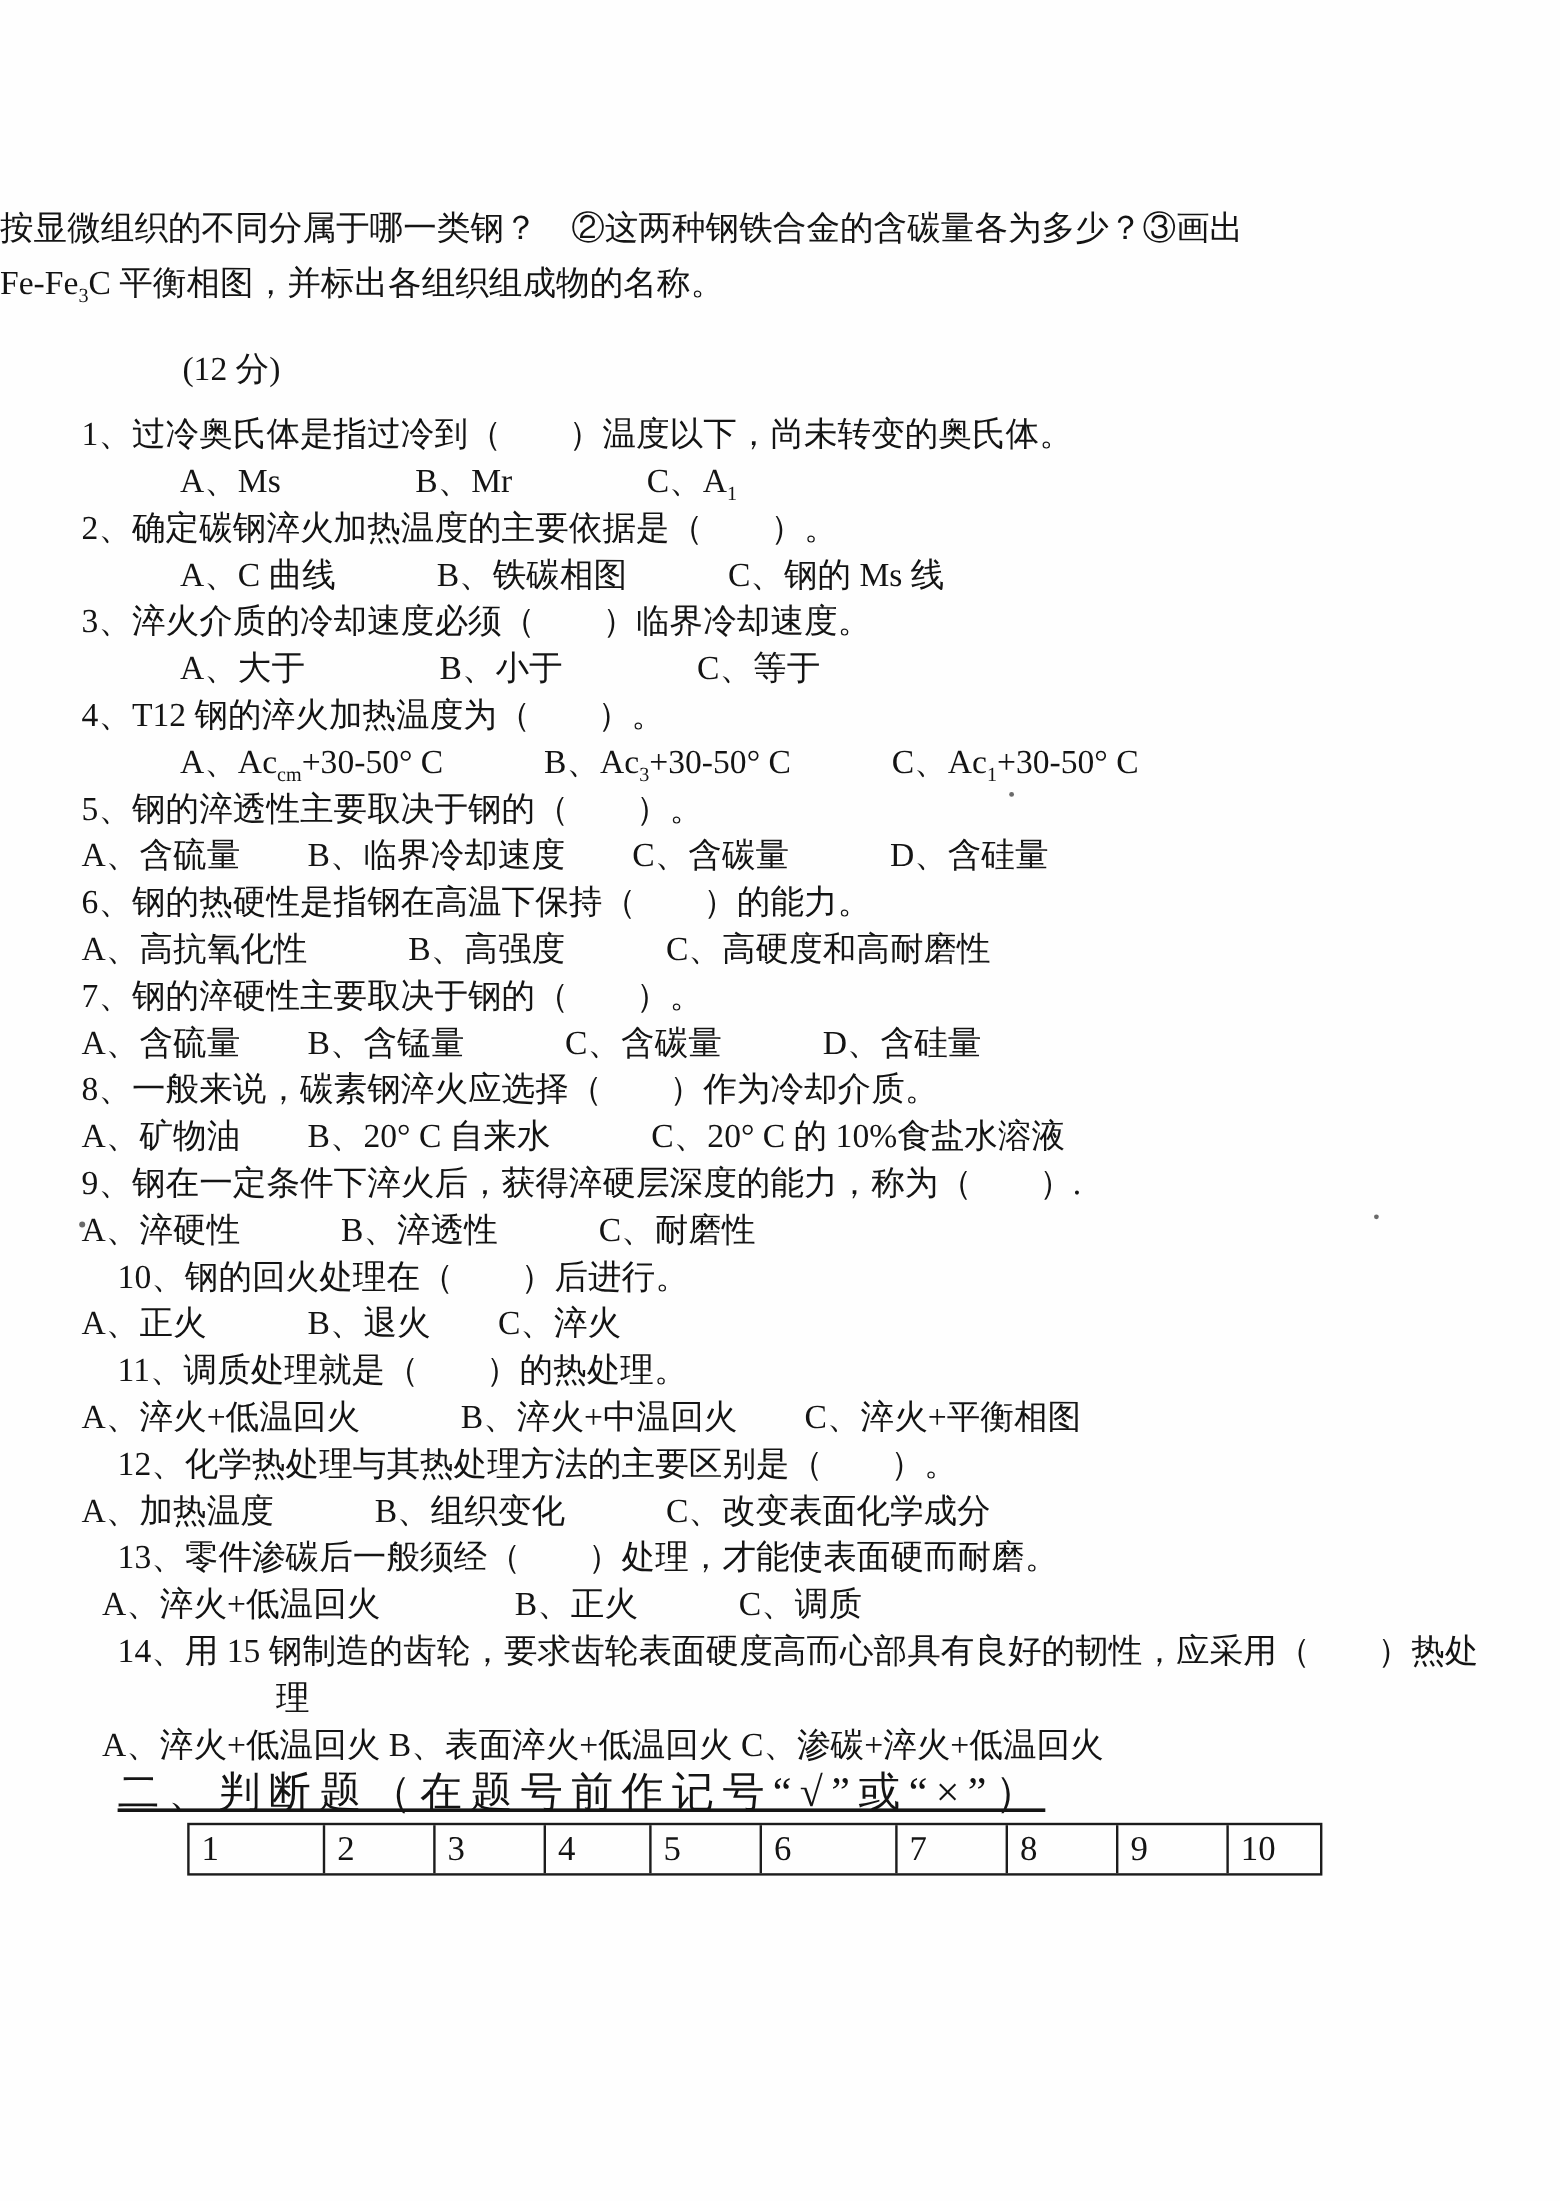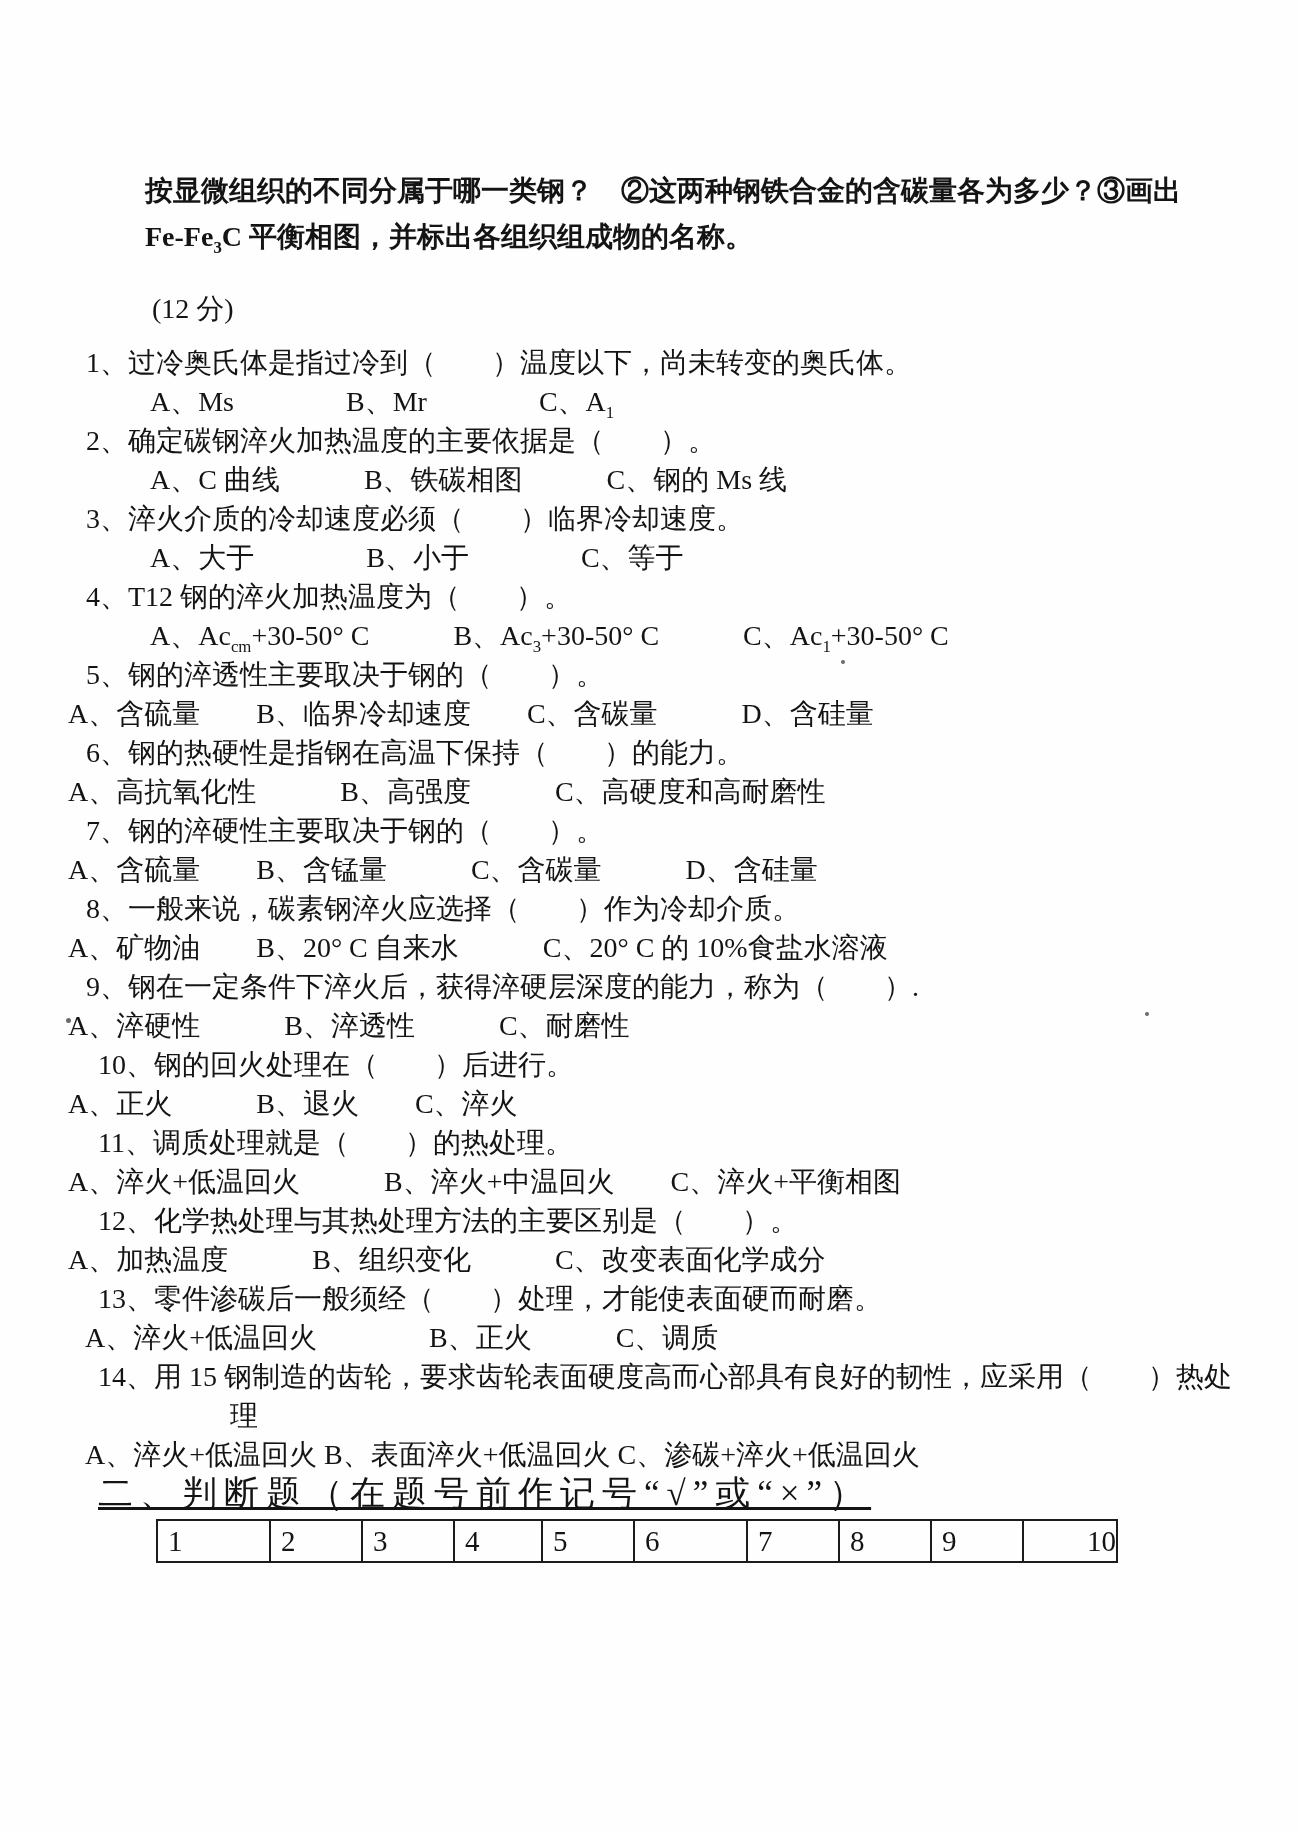--- a/index.html
+++ b/index.html
@@ -3,25 +3,25 @@
 <meta charset="utf-8">
 <style>
   html,body{margin:0;padding:0;background:#e8e8e8;}
   .page{
     width:1300px;height:1834px;position:relative;overflow:hidden;
     background:#fefefe;color:#141414;
     font-family:"Liberation Serif","DejaVu Serif",serif;
     font-size:28px;
   }
   .content{padding-top:168px;}
-  .intro-line{height:46px;line-height:46px;margin-left:145px;white-space:nowrap;font-weight:bold;}
+  .intro-line{height:46px;line-height:46px;white-space:nowrap;}
   .points-line{height:39px;line-height:39px;margin-left:152px;margin-top:29px;white-space:nowrap;}
   .questions{margin-top:15px;}
   .line{height:39px;line-height:39px;white-space:nowrap;}
-  .stem{margin-left:86px;}
+  .stem{margin-left:68px;}
   .q10plus .stem{margin-left:98px;}
   .opts{margin-left:68px;}
   .opts-wide{margin-left:150px;}
   .opts-flush{margin-left:85px;}
   .stem2{margin-left:230px;}
   .sec-title{height:39px;line-height:39px;margin-left:98px;letter-spacing:7px;font-size:35px;white-space:nowrap;text-decoration:underline;}
   .judge-table{
     display:inline-flex;margin-left:156px;margin-top:6px;
     border:2px solid #1c1c1c;box-sizing:border-box;
   }
@@ -32,21 +32,21 @@
   .judge-cell:last-child{border-right:none;}
   .judge-cell:nth-child(1){width:113px;}
   .judge-cell:nth-child(2){width:92px;}
   .judge-cell:nth-child(3){width:92px;}
   .judge-cell:nth-child(4){width:88px;}
   .judge-cell:nth-child(5){width:92px;}
   .judge-cell:nth-child(6){width:113px;}
   .judge-cell:nth-child(7){width:92px;}
   .judge-cell:nth-child(8){width:92px;}
   .judge-cell:nth-child(9){width:92px;}
-  .judge-cell:nth-child(10){width:92px;text-align:right;}
+  .judge-cell:nth-child(10){width:76px;}
   sub{font-size:60%;line-height:0;}
   .speck{position:absolute;background:#6a6a6a;border-radius:50%;}
   #speck1{width:4px;height:4px;left:841px;top:660px;}
   #speck2{width:4px;height:4px;left:1145px;top:1012px;}
   #speck3{width:5px;height:5px;left:66px;top:1018px;}
 </style>
 </head>
 <body>
 
 <div class="page">

